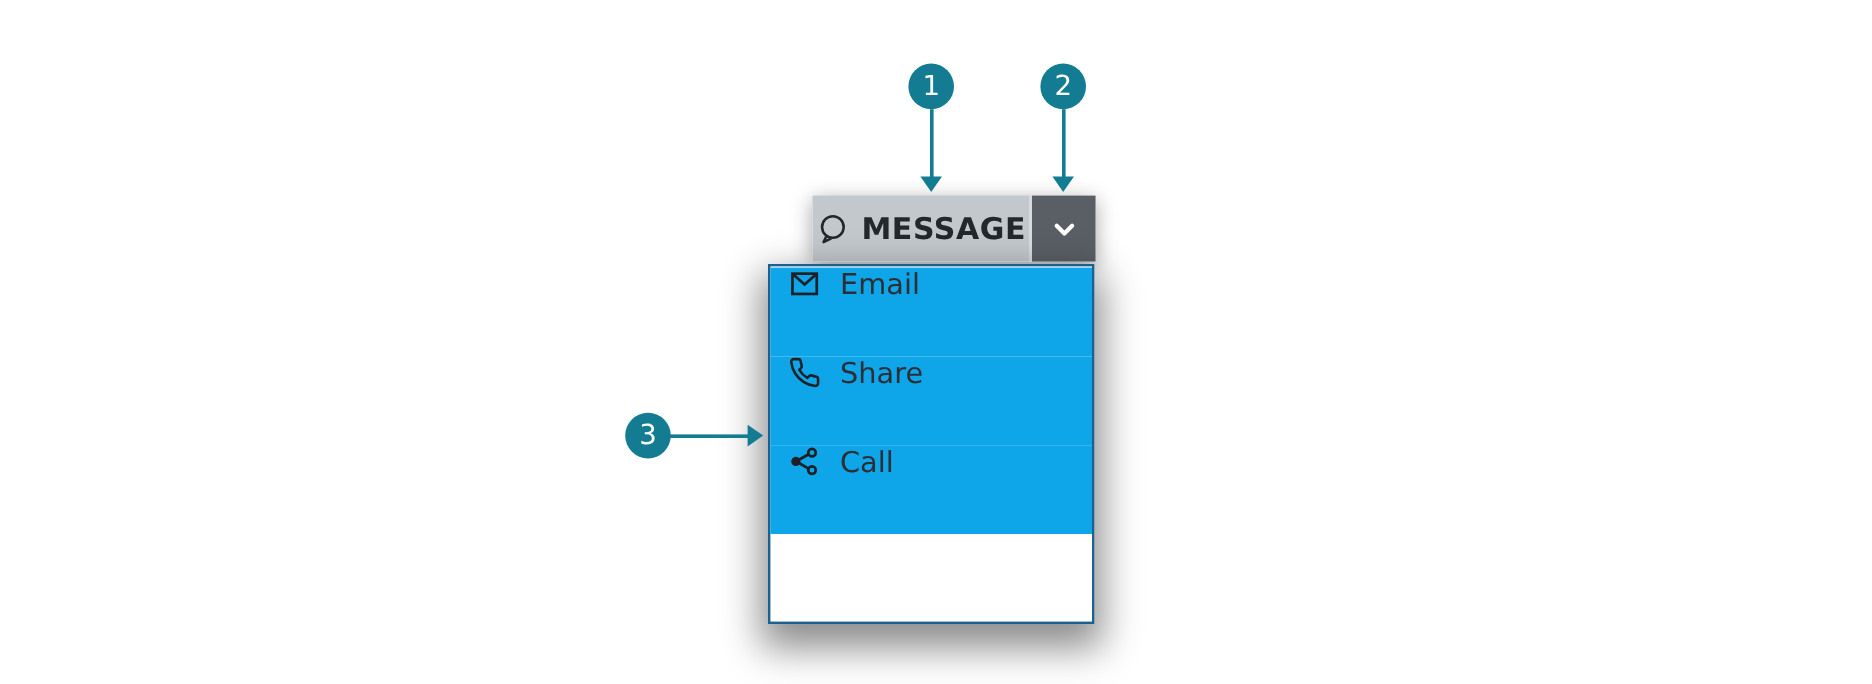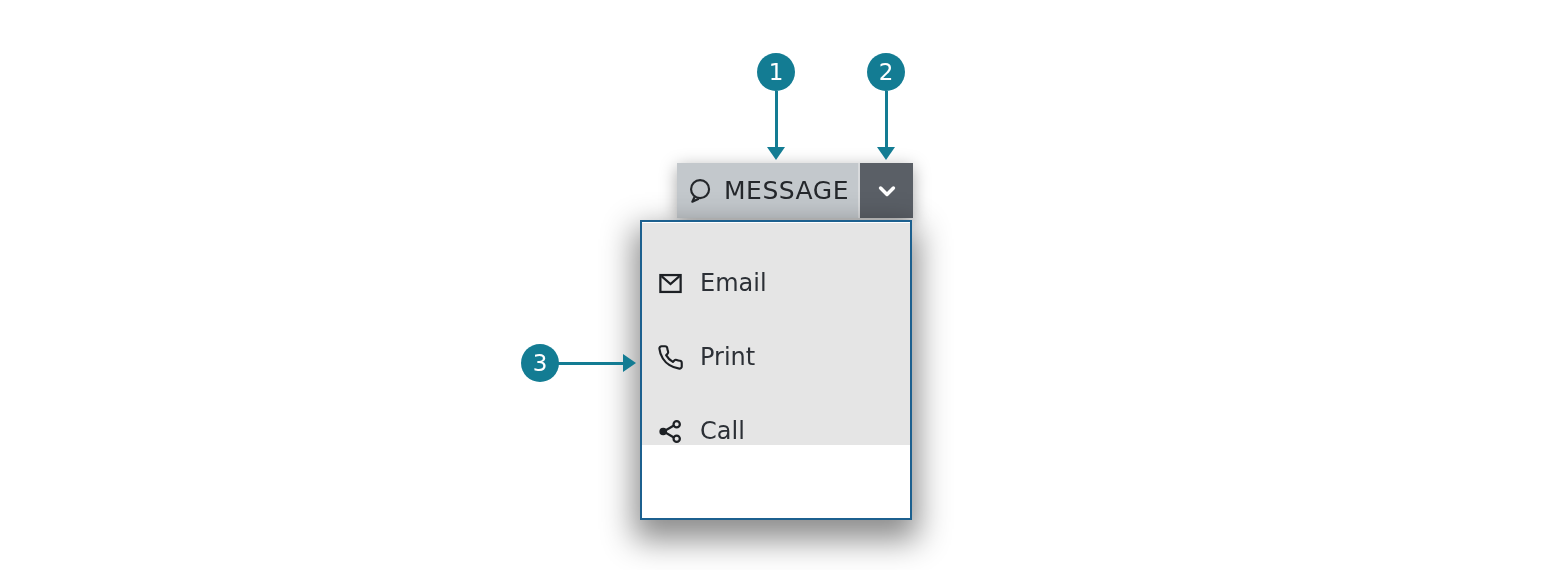--- a/index.html
+++ b/index.html
@@ -17,21 +17,21 @@
     width: 236px; height: 55px;
     display: flex;
     box-shadow: 0 4px 16px rgba(0,0,0,0.35);
   }
   .sb-main {
     width: 181px; height: 100%;
     background: #c3c8cc;
     display: flex; align-items: center; justify-content: center;
     gap: 11px;
     color: #24272b;
-    font-size: 25px; font-weight: 400; letter-spacing: 0.5px;
+    font-size: 25px; font-weight: 700; letter-spacing: 0.5px;
     cursor: pointer;
   }
   .sb-sep { width: 2px; height: 100%; background: #d8dadc; }
   .sb-toggle {
     flex: 1; height: 100%;
     background: #5a5f66;
     display: flex; align-items: center; justify-content: center;
     cursor: pointer;
   }
   .sb-main svg, .sb-toggle svg { display: block; }
@@ -41,27 +41,27 @@
     position: absolute; left: 640px; top: 220px;
     width: 272px; height: 300px;
     box-sizing: border-box;
     background: #ffffff;
     border: 2px solid #1c608f;
     box-shadow: 0 14px 30px 6px rgba(0,0,0,0.45);
     padding-top: 1px;
   }
   .menu-item {
     height: 74px;
-    display: flex; align-items: flex-end;
+    display: flex; align-items: flex-start;
     padding-left: 15px;
     gap: 16px;
     color: #2c3036;
     font-size: 24px;
     cursor: pointer;
-    background: #e5e5e5;
+    background: #0ea5e9;
   }
   .menu-item .mi-icon { width: 27px; height: 27px; display: flex; align-items: center; justify-content: center; color: #1d2024; }
   .menu-item svg { display: block; }
 
   
   .badge {
     position: absolute;
     width: 38px; height: 38px;
     border-radius: 50%;
     background: #137c93;
@@ -121,21 +121,21 @@
       </span>
       <span>Email</span>
     </div>
 
     <div class="menu-item">
       <span class="mi-icon">
         <svg width="27" height="27" viewBox="0 0 24 24" fill="none" stroke="#1d2024" stroke-width="1.9" stroke-linecap="round" stroke-linejoin="round">
           <path d="M22 16.92v3a2 2 0 0 1-2.18 2 19.79 19.79 0 0 1-8.63-3.07 19.5 19.5 0 0 1-6-6A19.79 19.79 0 0 1 2.12 4.18 2 2 0 0 1 4.11 2h3a2 2 0 0 1 2 1.72c.12.96.36 1.9.7 2.81a2 2 0 0 1-.45 2.11L8.09 9.91a16 16 0 0 0 6 6l1.27-1.27a2 2 0 0 1 2.11-.45c.91.34 1.85.58 2.81.7A2 2 0 0 1 22 16.92z"></path>
         </svg>
       </span>
-      <span>Print</span>
+      <span>Share</span>
     </div>
 
 
     <div class="menu-item">
       <span class="mi-icon">
         <svg width="27" height="27" viewBox="0 0 24 24" fill="none" stroke="#1d2024" stroke-width="2">
           <circle cx="17.5" cy="5.5" r="2.8"></circle>
           <circle cx="17.5" cy="18.5" r="2.8"></circle>
           <circle cx="5.5" cy="12" r="2.4" fill="#1d2024"></circle>
           <path d="M7.8 10.8 L15 6.7"></path>

